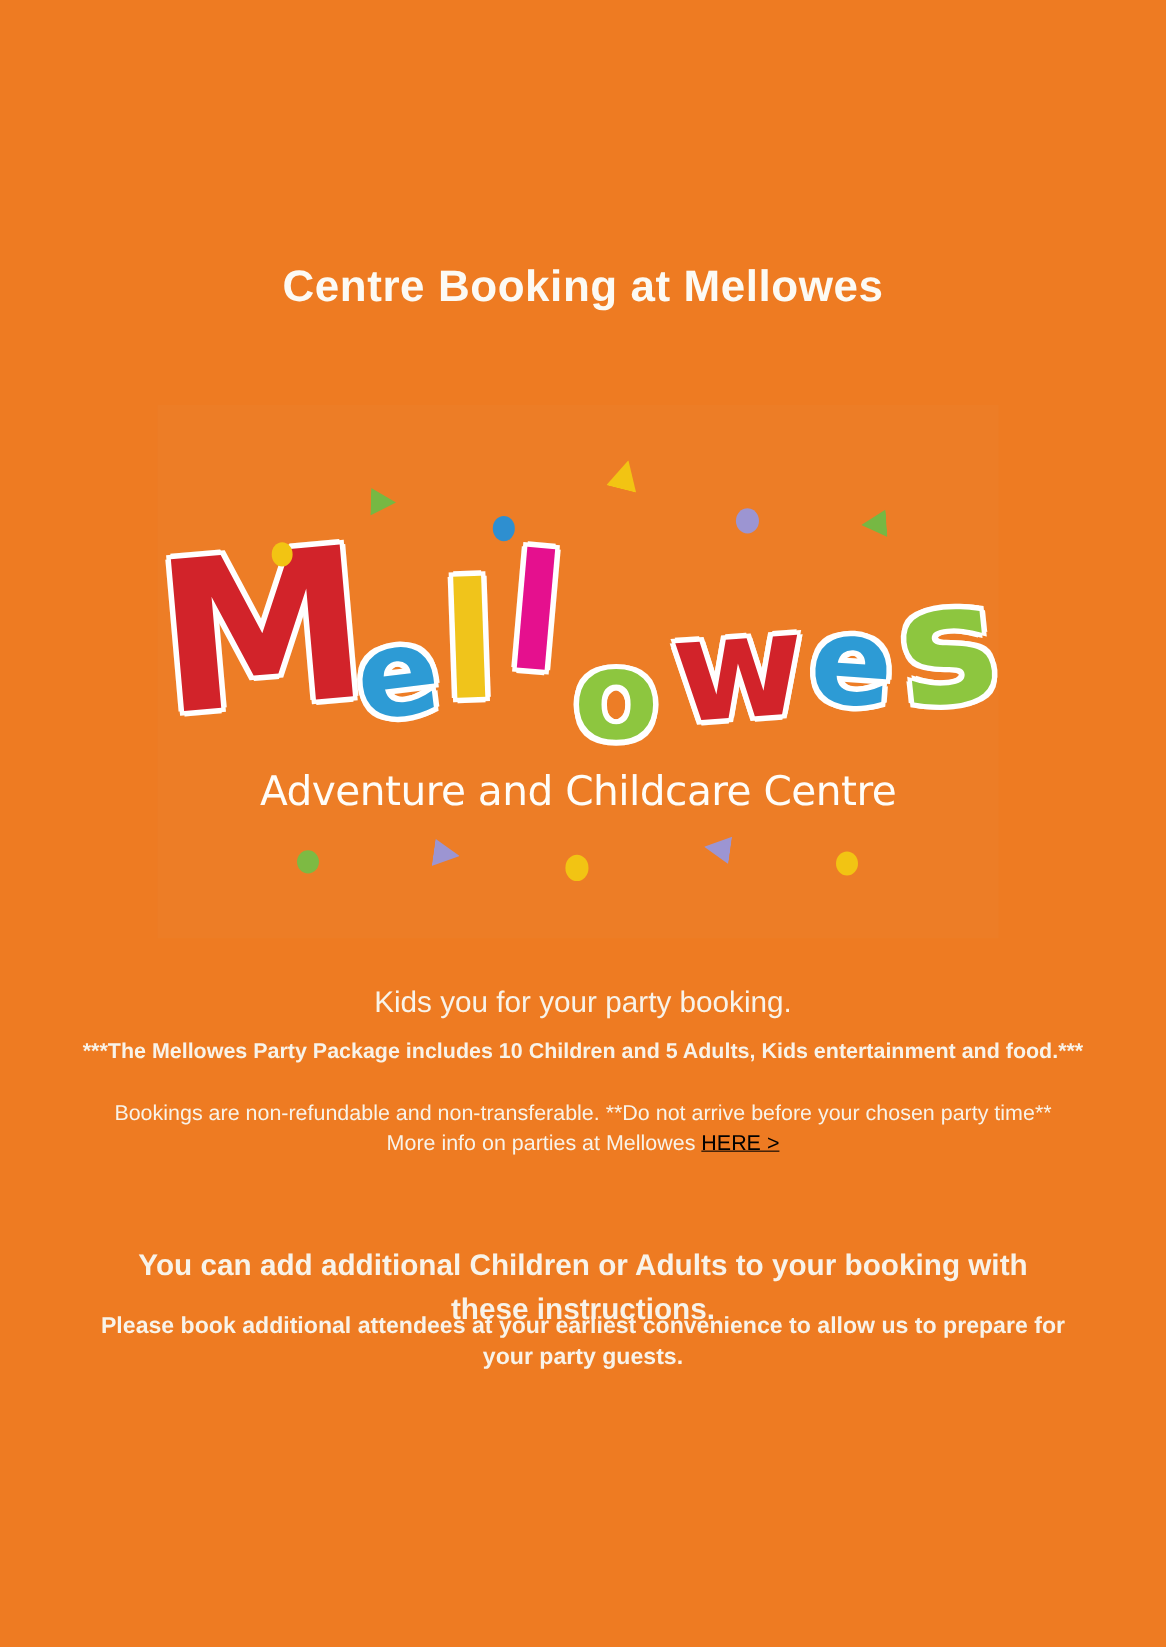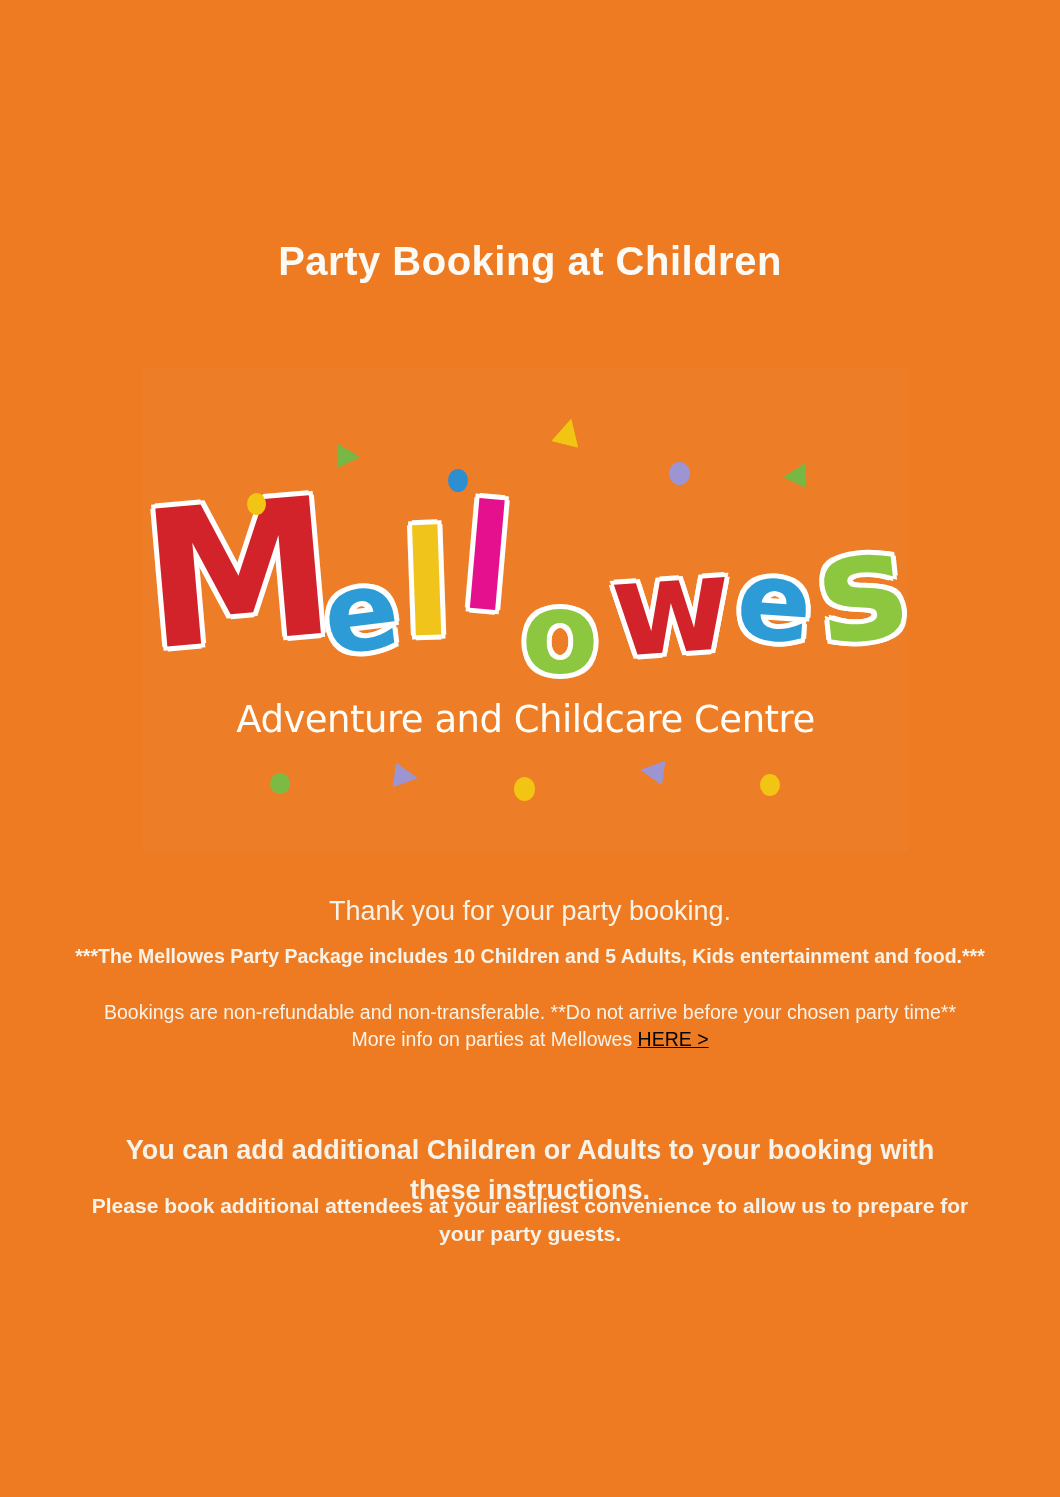--- a/index.html
+++ b/index.html
@@ -63,21 +63,21 @@
   #package-note{top:942px;left:70px;width:920px;font-size:19.5px;font-weight:bold;line-height:28px;}
   #policy-note{top:999px;left:40px;width:980px;font-size:19.5px;line-height:27px;}
   #more-info-line{top:1028px;font-size:19.5px;}
   #more-info-link{color:#000000;text-decoration:underline;cursor:pointer;}
   #add-attendees-heading{top:1086px;left:90px;width:880px;font-size:27px;font-weight:bold;line-height:40px;}
   #booking-note{top:1192px;left:70px;width:920px;font-size:21px;font-weight:bold;line-height:28px;}
 </style>
 </head>
 <body style="background: rgb(238, 123, 34);">
 
-<div id="page-title" class="center-abs" style="color: rgb(252, 250, 244);">Party Booking at Children</div>
+<div id="page-title" class="center-abs" style="color: rgb(252, 250, 244);">Centre Booking at Mellowes</div>
 
 <div id="logo-card" style="background: rgb(237, 125, 38);">
   <div id="wordmark">
       <span class="wm-letter wm-0" style="color: rgb(210, 35, 42);">M</span>
       <span class="wm-letter wm-1" style="color: rgb(45, 155, 213);">e</span>
       <span class="wm-letter wm-2" style="color: rgb(240, 196, 27);">l</span>
       <span class="wm-letter wm-3" style="color: rgb(229, 16, 142);">l</span>
       <span class="wm-letter wm-4" style="color: rgb(141, 198, 63);">o</span>
       <span class="wm-letter wm-5" style="color: rgb(210, 35, 42);">w</span>
       <span class="wm-letter wm-6" style="color: rgb(45, 155, 213);">e</span>
@@ -90,21 +90,21 @@
     <div class="confetti shape-triangle-up" style="left: 411px; top: 50px; width: 28px; height: 27px; background: rgb(242, 196, 19); transform: rotate(14deg);"></div>
     <div class="confetti shape-circle" style="left: 526px; top: 94px; width: 21px; height: 23px; background: rgb(156, 149, 210); transform: rotate(0deg);"></div>
     <div class="confetti shape-triangle-left" style="left: 640px; top: 96px; width: 23px; height: 25px; background: rgb(118, 184, 67); transform: rotate(-4deg);"></div>
     <div class="confetti shape-circle" style="left: 127px; top: 405px; width: 20px; height: 21px; background: rgb(125, 186, 67); transform: rotate(0deg);"></div>
     <div class="confetti shape-triangle-right" style="left: 251px; top: 396px; width: 24px; height: 25px; background: rgb(156, 149, 210); transform: rotate(8deg);"></div>
     <div class="confetti shape-circle" style="left: 371px; top: 409px; width: 21px; height: 24px; background: rgb(242, 196, 19); transform: rotate(0deg);"></div>
     <div class="confetti shape-triangle-left" style="left: 497px; top: 391px; width: 24px; height: 25px; background: rgb(156, 149, 210); transform: rotate(8deg);"></div>
     <div class="confetti shape-circle" style="left: 617px; top: 406px; width: 20px; height: 22px; background: rgb(242, 196, 19); transform: rotate(0deg);"></div>
   </div>
 
-<div id="thanks-text" class="center-abs copy">Thank you for your party booking.</div>
+<div id="thanks-text" class="center-abs copy">Kids you for your party booking.</div>
 
 <div id="package-note" class="center-abs copy" style="left:70px;width:920px;">***The Mellowes Party Package includes 10 Children and 5 Adults, Kids entertainment and food.***</div>
 
 <div id="policy-note" class="center-abs copy" style="left:40px;width:980px;">Bookings are non-refundable and non-transferable. **Do not arrive before your chosen party time**</div>
 
 <div id="more-info-line" class="center-abs copy">
   <span>More info on parties at Mellowes </span><a id="more-info-link">HERE &gt;</a>
 </div>
 
 <div id="add-attendees-heading" class="center-abs copy" style="left:90px;width:880px;margin-top:44px;">You can add additional Children or Adults to your booking with these instructions.</div>

